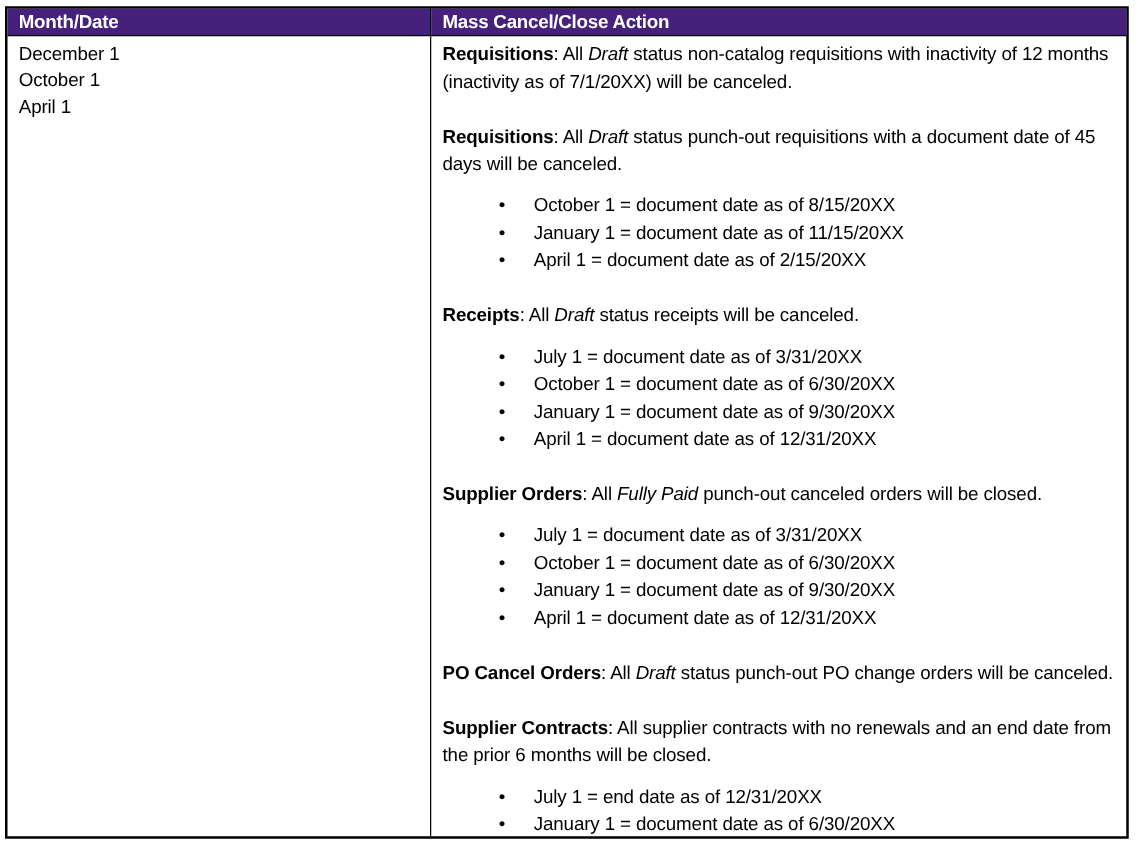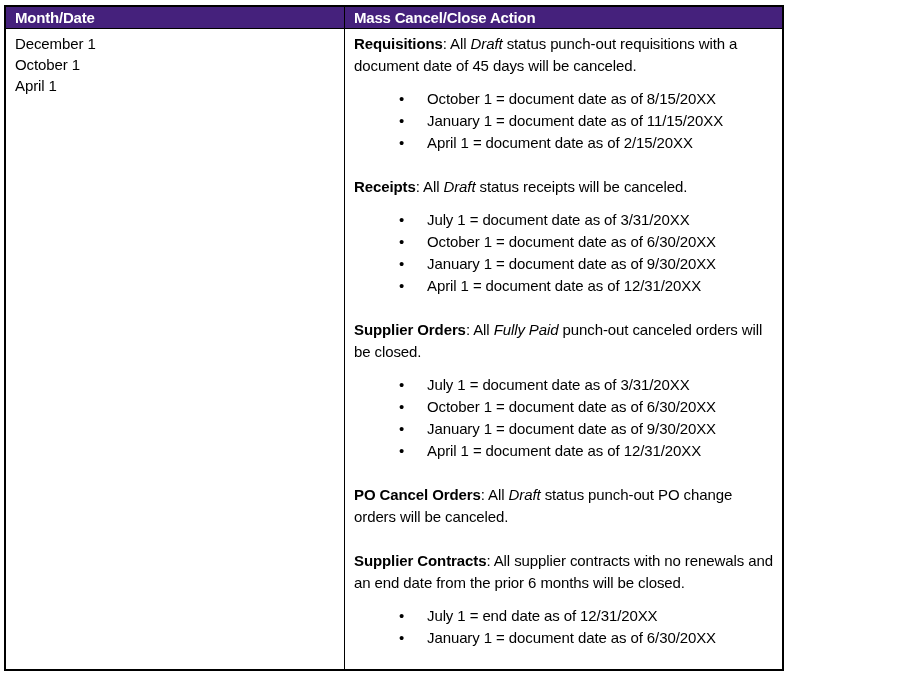--- a/index.html
+++ b/index.html
@@ -13,21 +13,21 @@
     height: 676px;
     background: #ffffff;
     font-family: "Liberation Sans", sans-serif;
     color: #000000;
     overflow: hidden;
   }
   .tbl {
     position: absolute;
     left: 4px;
     top: 5px;
-    width: 780px;
+    width: 899px;
     height: 666px;
     border: 2px solid #000000;
     display: flex;
     flex-direction: column;
     box-sizing: border-box;
     background: #ffffff;
   }
   .thead {
     display: flex;
     flex: 0 0 auto;
@@ -109,20 +109,23 @@
       <div class="th col2">Mass Cancel/Close Action</div>
     </div>
     <div class="tbody">
       <div class="td col1">
           <div class="month-line">December 1</div>
           <div class="month-line">October 1</div>
           <div class="month-line">April 1</div>
         </div>
       <div class="td col2">
           <div class="section">
+            <p class="lead"><span class="b">Requisitions</span><span>: All </span><span class="i">Draft</span><span> status non-catalog requisitions with inactivity of 12 months (inactivity as of 7/1/20XX) will be canceled.</span></p>
+          </div>
+          <div class="section">
             <p class="lead"><span class="b">Requisitions</span><span>: All </span><span class="i">Draft</span><span> status punch-out requisitions with a document date of 45 days will be canceled.</span></p>
             <ul class="bullets">
               <li>October 1 = document date as of 8/15/20XX</li>
               <li>January 1 = document date as of 11/15/20XX</li>
               <li>April 1 = document date as of 2/15/20XX</li>
             </ul>
           </div>
           <div class="section">
             <p class="lead"><span class="b">Receipts</span><span>: All </span><span class="i">Draft</span><span> status receipts will be canceled.</span></p>
             <ul class="bullets">

